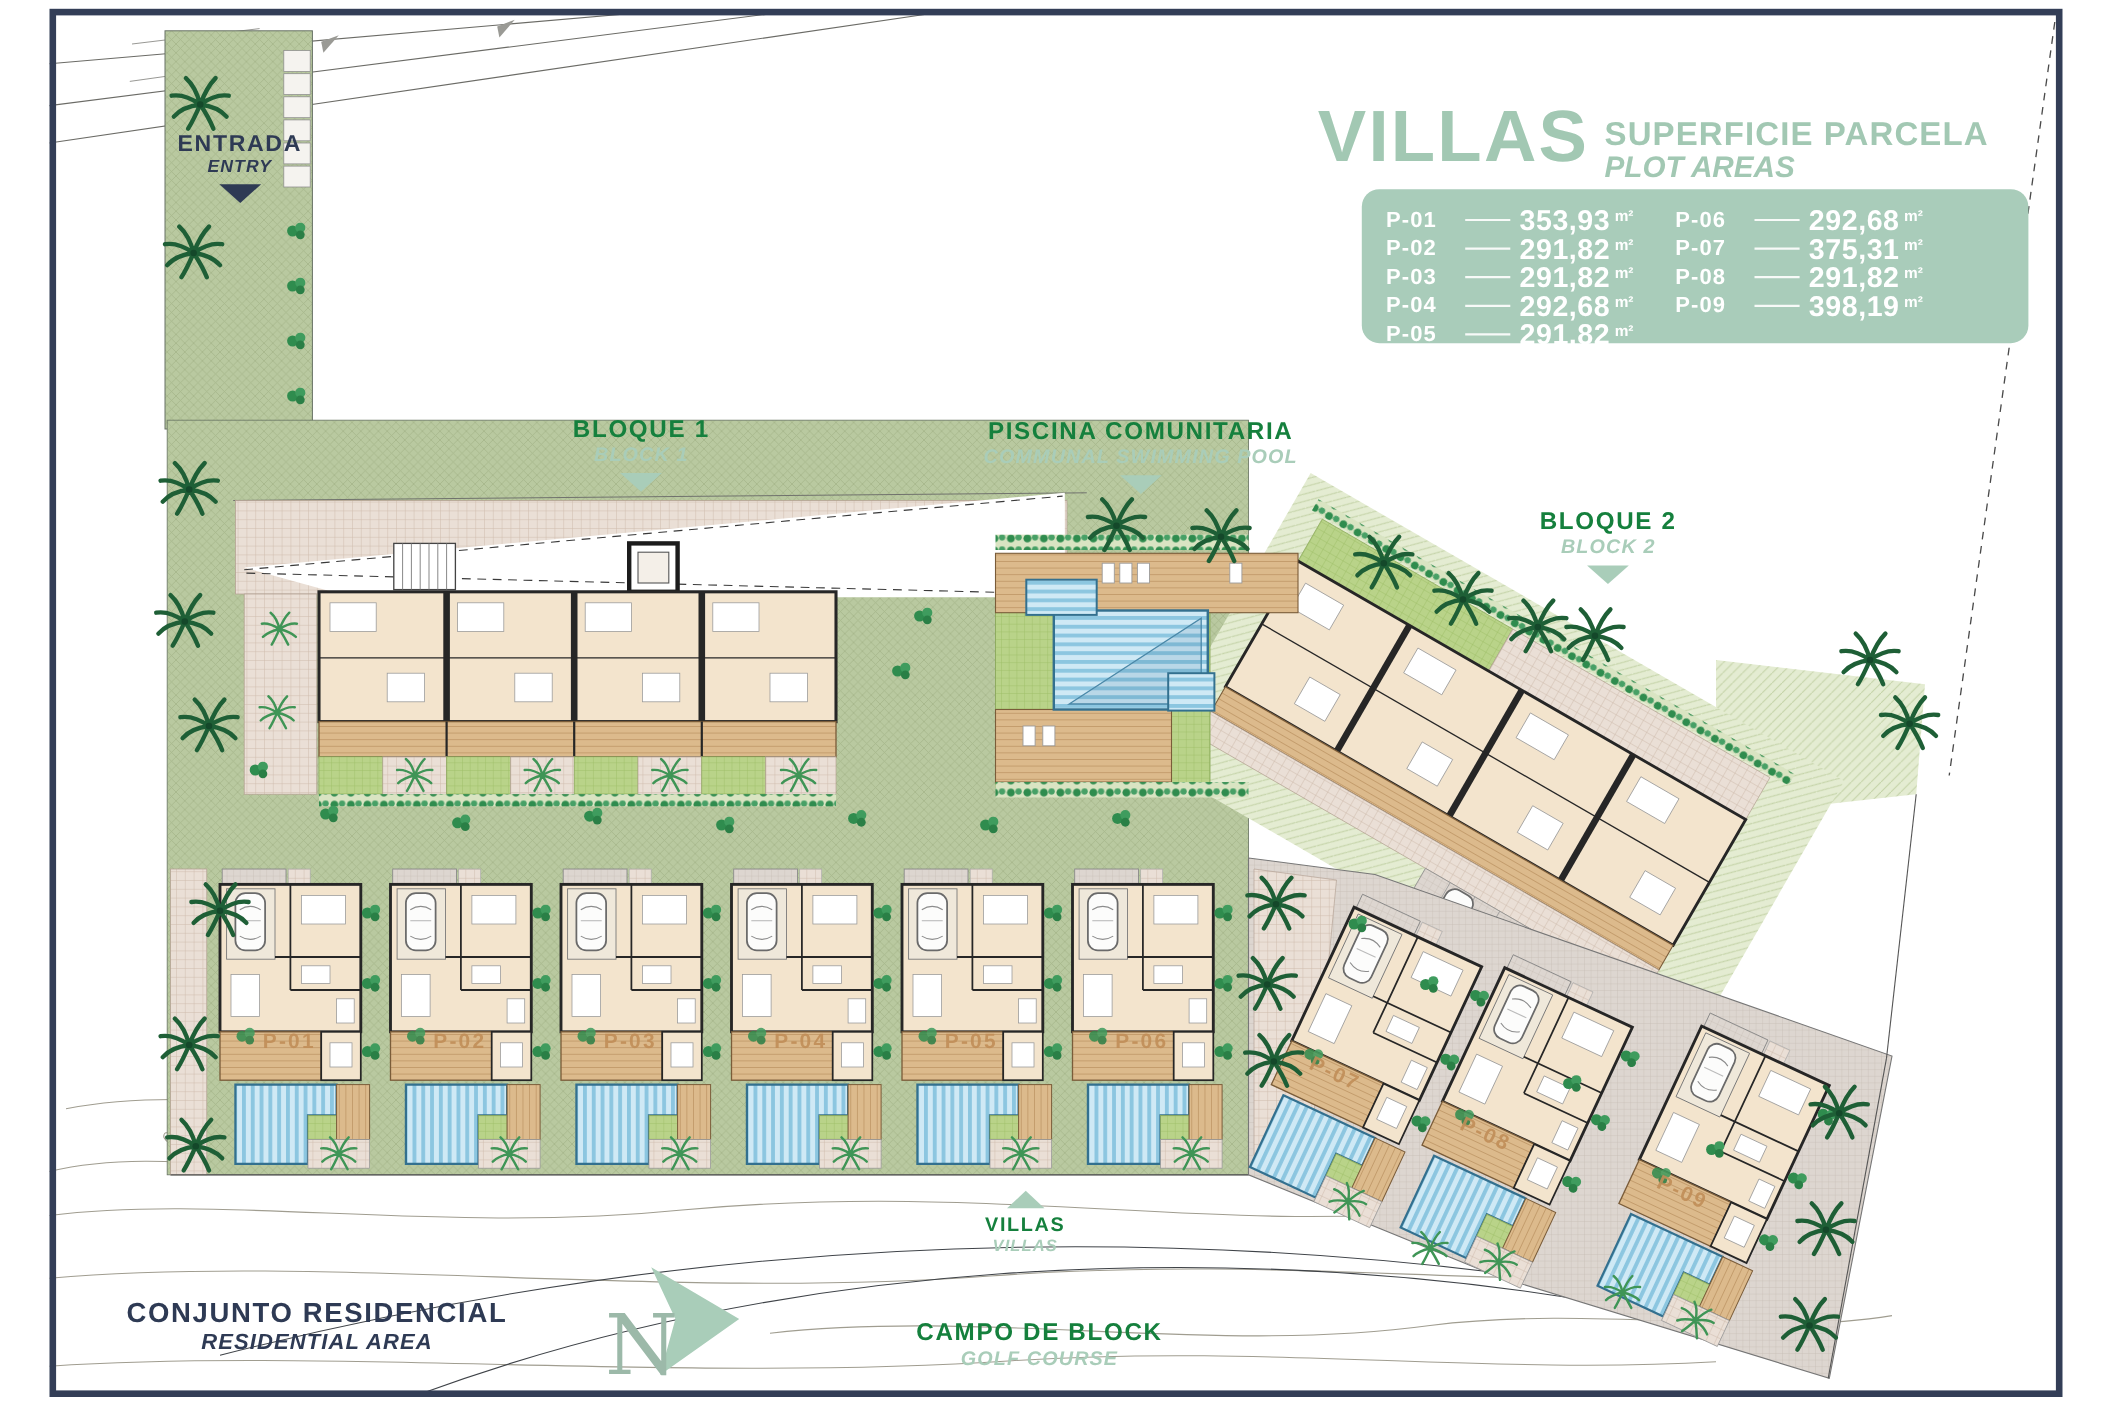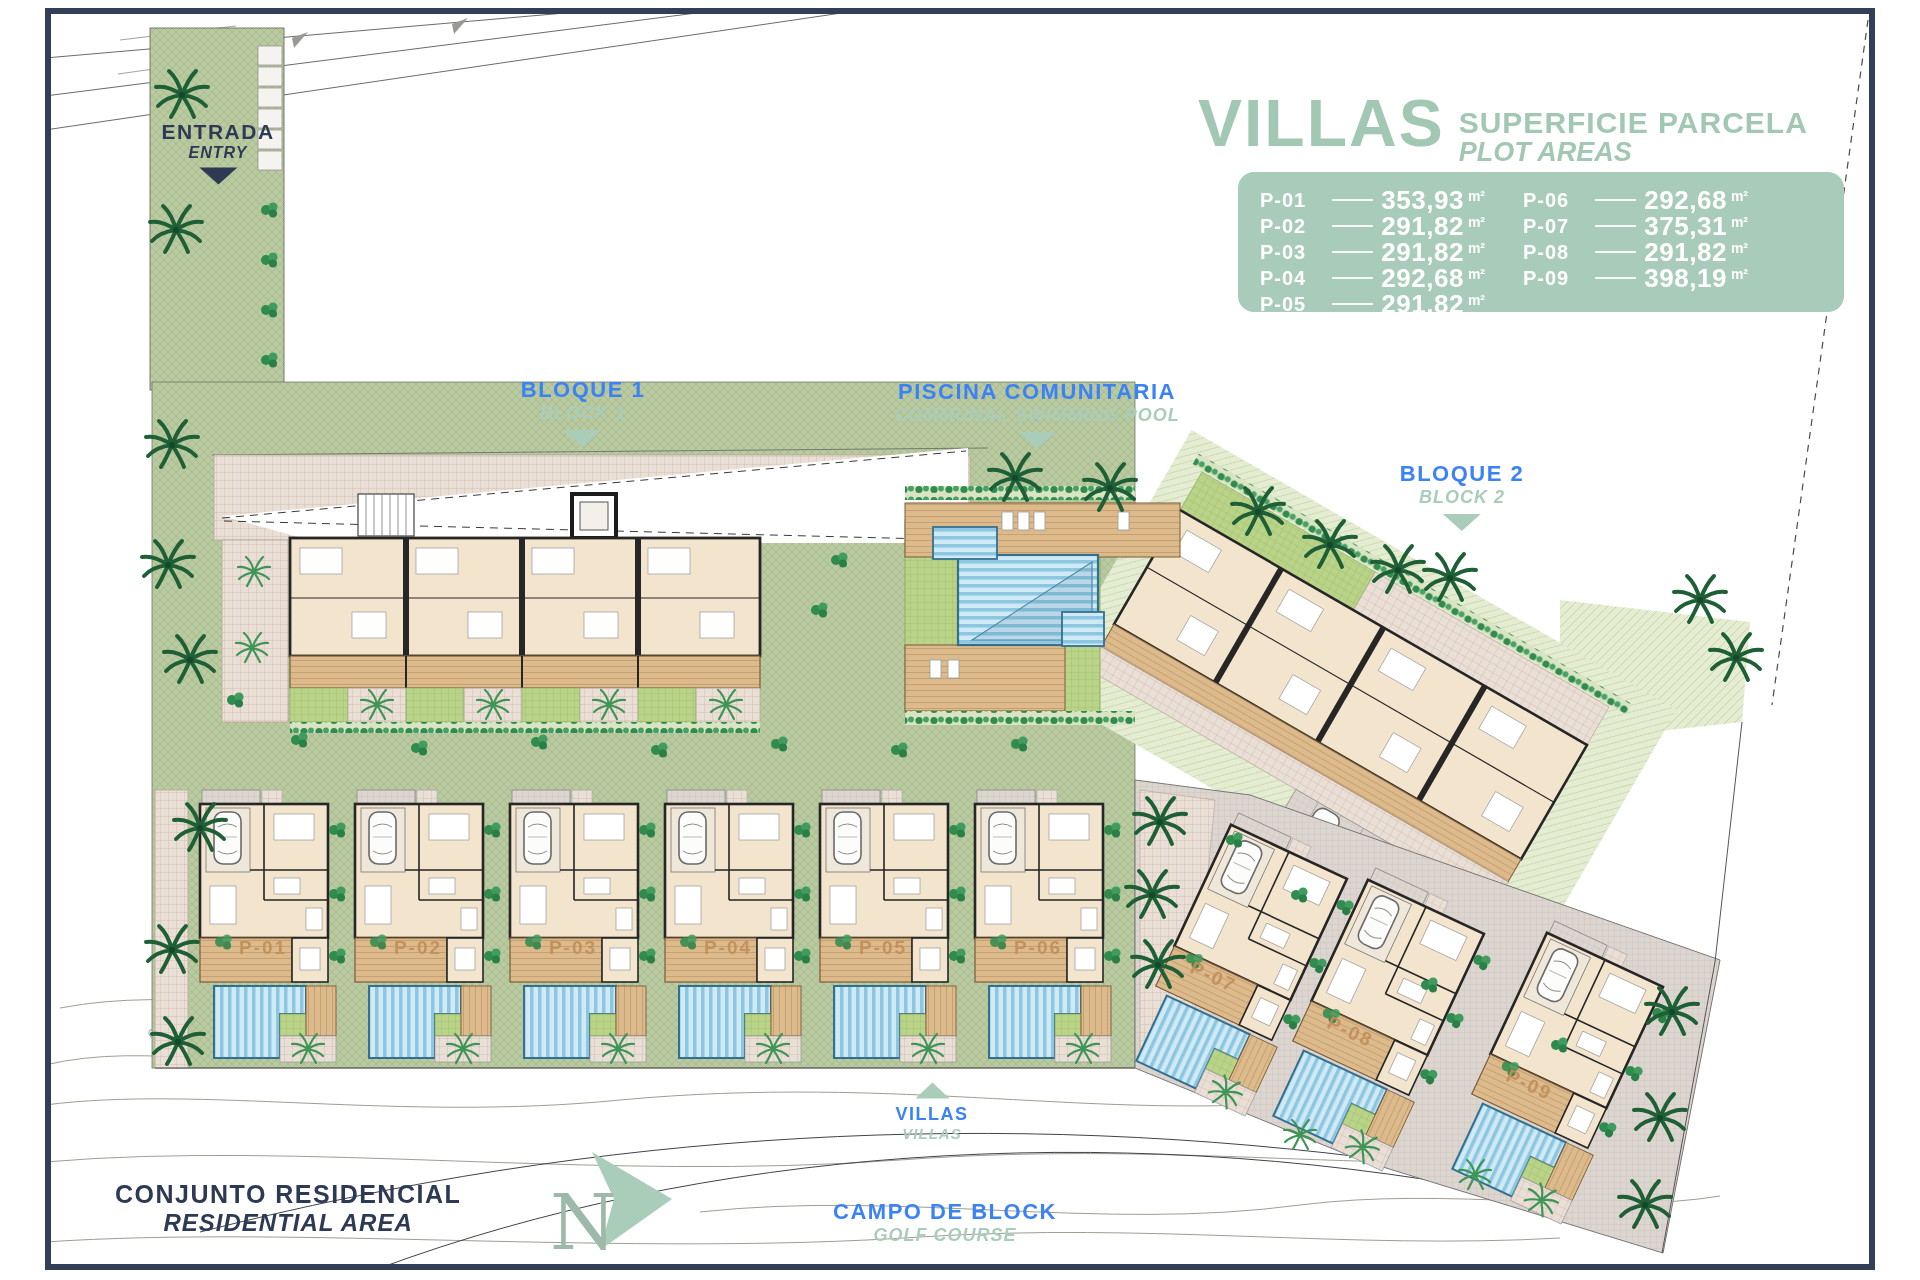--- a/index.html
+++ b/index.html
@@ -4,21 +4,21 @@
 <style>
   html,body{margin:0;padding:0;background:#fff;}
   .sheet{position:relative;width:1920px;height:1280px;background:#fff;overflow:hidden;
          font-family:"Liberation Sans",sans-serif;}
   .frame{position:absolute;left:45px;top:8px;width:1830px;height:1262px;
          border:6px solid #333e57;box-sizing:border-box;pointer-events:none;z-index:40;}
   svg.plan{position:absolute;left:0;top:0;z-index:1;}
 
   
   .lbl{position:absolute;z-index:20;text-align:center;transform:translate(-50%,-50%);white-space:nowrap;}
-  .green-caps{color:#3b82f6;font-weight:800;font-size:22px;letter-spacing:1.5px;}
+  .green-caps{color:#15803d;font-weight:800;font-size:22px;letter-spacing:1.5px;}
   .green-it{color:#a9cdb9;font-weight:700;font-size:18px;font-style:italic;letter-spacing:1px;}
   .navy-caps{color:#2e3a54;font-weight:800;font-size:21px;letter-spacing:1.5px;}
   .navy-it{color:#2e3a54;font-weight:700;font-size:16px;font-style:italic;letter-spacing:1px;}
   .tri-down{width:0;height:0;border-left:19px solid transparent;border-right:19px solid transparent;
             border-top:17px solid #a9cdb9;margin:6px auto 0;}
   .tri-down.navy{border-top-color:#2e3a54;}
   .tri-up{width:0;height:0;border-left:17px solid transparent;border-right:17px solid transparent;
           border-bottom:16px solid #a9cdb9;margin:0 auto 5px;}
 
   
@@ -40,21 +40,21 @@
   
   .plot-lbl{position:absolute;z-index:15;transform:translate(-50%,-50%);
             color:#c18e58;font-weight:800;font-size:19px;letter-spacing:2px;opacity:.9;white-space:nowrap;}
 
   
   .north{position:absolute;left:548px;top:1150px;width:140px;height:115px;z-index:20;}
   .north .n{position:absolute;left:2px;top:28px;font-family:"DejaVu Serif",serif;
             font-size:76px;color:#9cb9a9;font-weight:400;}
   .bottom-left{position:absolute;left:115px;top:1180px;z-index:20;text-align:center;}
   .bottom-left .navy-caps{font-size:25px;}
-  .bottom-left .navy-it{font-size:24px;}
+  .bottom-left .navy-it{font-size:20px;}
 </style>
 </head>
 <body>
 
 <div class="sheet">
 
 <svg class="plan" width="1920" height="1280" viewBox="0 0 1920 1280" xmlns="http://www.w3.org/2000/svg">
   <defs>
     <pattern id="grass" width="8" height="8" patternUnits="userSpaceOnUse">
       <rect width="8" height="8" fill="#b9c9a0"></rect>

